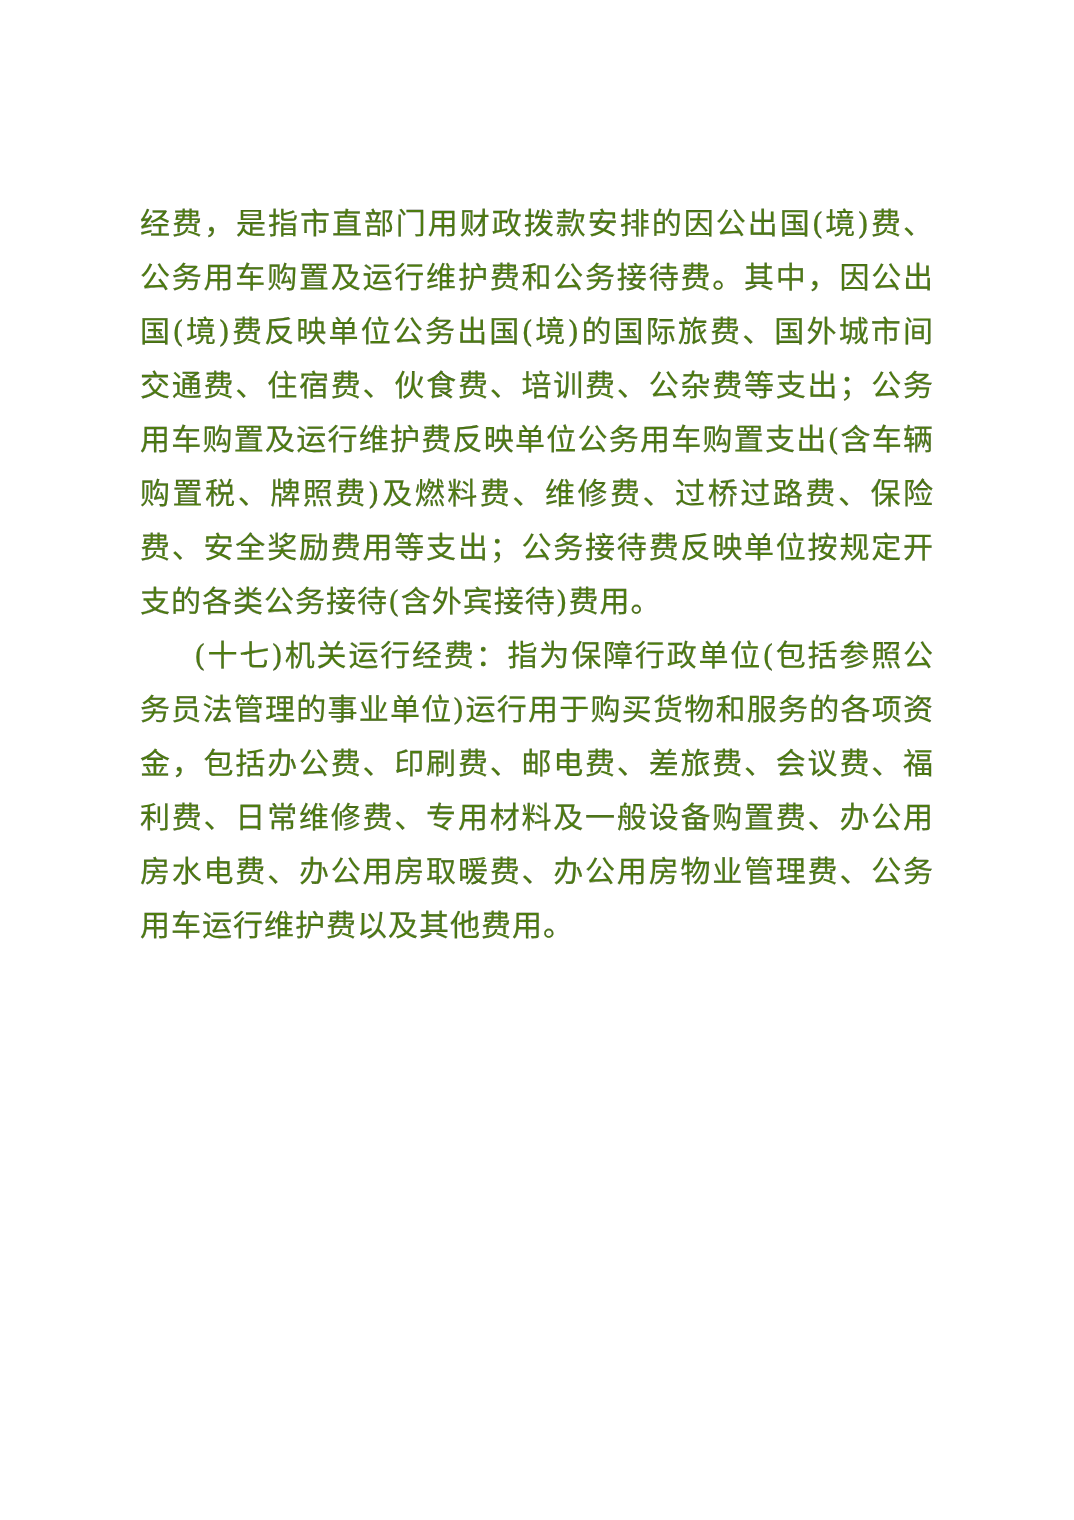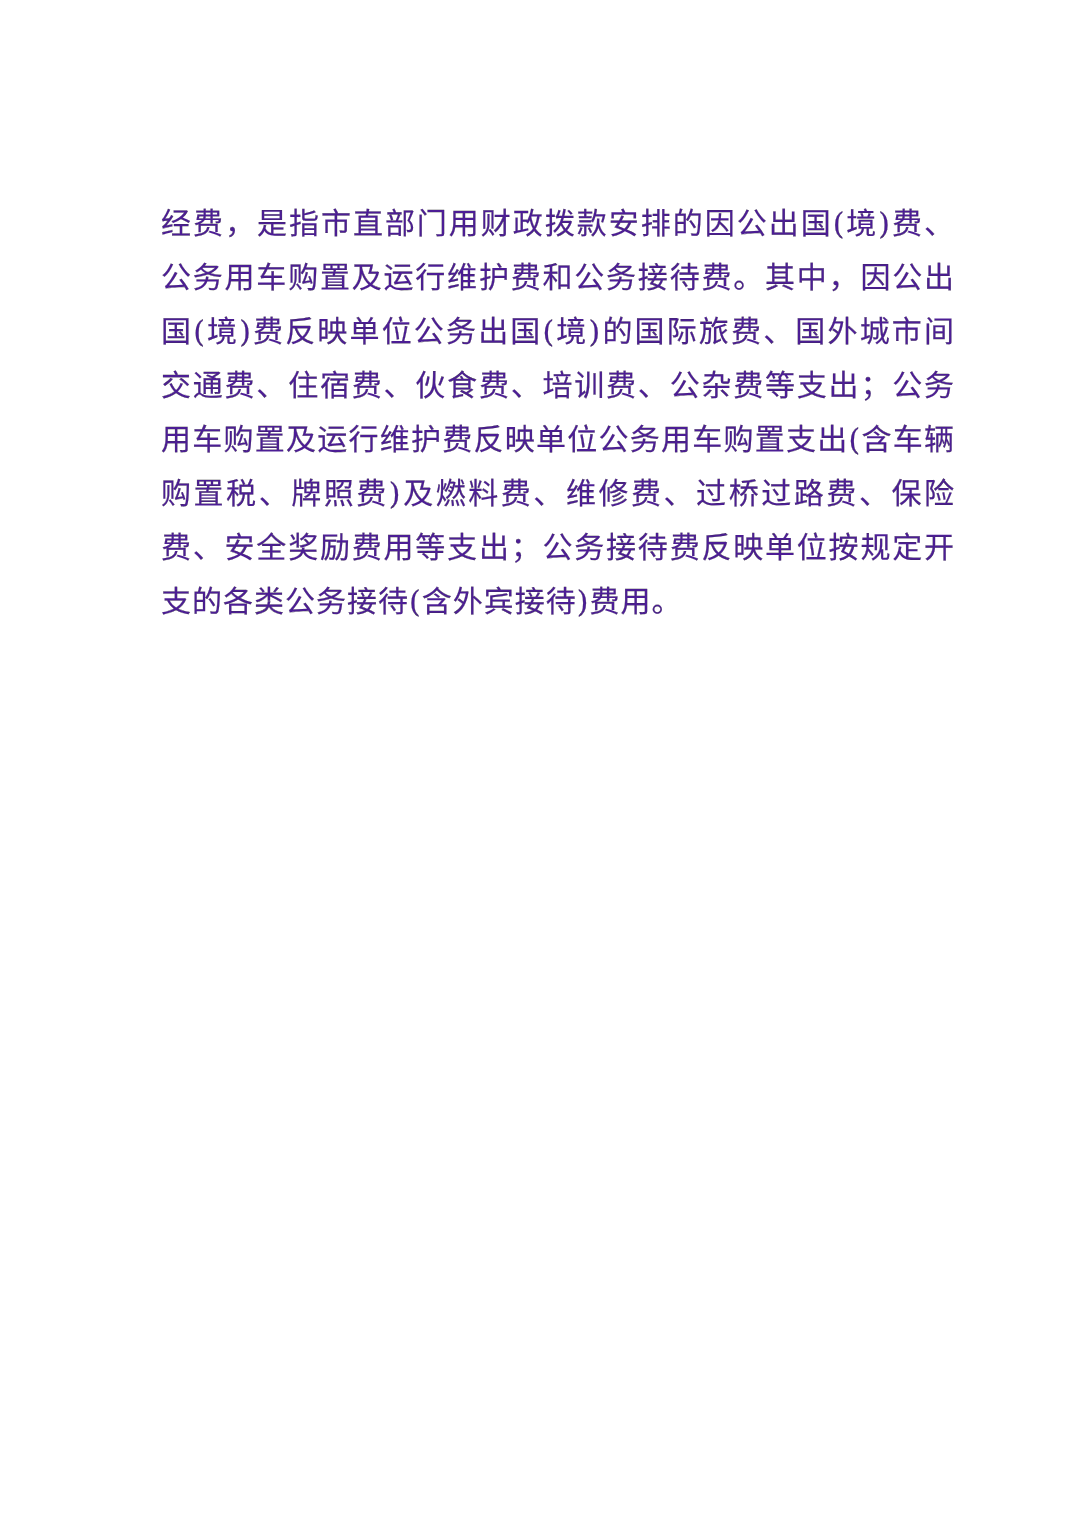--- a/index.html
+++ b/index.html
@@ -17,24 +17,24 @@
   .page {
     position: absolute;
     left: 0;
     top: 0;
     width: 1074px;
     height: 1520px;
     background: #ffffff;
   }
   .text-block {
     position: absolute;
-    left: 161px;
+    left: 140px;
     top: 197px;
     width: 794px;
-    color: #4c1d95;
+    color: #4d7c0f;
   }
   .text-block p {
     margin: 0;
     font-size: 30px;
     line-height: 54px;
     letter-spacing: 1px;
     text-align: justify;
     text-justify: inter-character;
     font-weight: 400;
     
@@ -43,14 +43,15 @@
   .text-block p.indent {
     text-indent: 1.8em;
   }
 </style>
 </head>
 <body>
 
 <div class="page">
   <div class="text-block">
     <p>经费，是指市直部门用财政拨款安排的因公出国(境)费、公务用车购置及运行维护费和公务接待费。其中，因公出国(境)费反映单位公务出国(境)的国际旅费、国外城市间交通费、住宿费、伙食费、培训费、公杂费等支出；公务用车购置及运行维护费反映单位公务用车购置支出(含车辆购置税、牌照费)及燃料费、维修费、过桥过路费、保险费、安全奖励费用等支出；公务接待费反映单位按规定开支的各类公务接待(含外宾接待)费用。</p>
+    <p class="indent">(十七)机关运行经费：指为保障行政单位(包括参照公务员法管理的事业单位)运行用于购买货物和服务的各项资金，包括办公费、印刷费、邮电费、差旅费、会议费、福利费、日常维修费、专用材料及一般设备购置费、办公用房水电费、办公用房取暖费、办公用房物业管理费、公务用车运行维护费以及其他费用。</p>
   </div>
 </div>
 
 </body></html>

